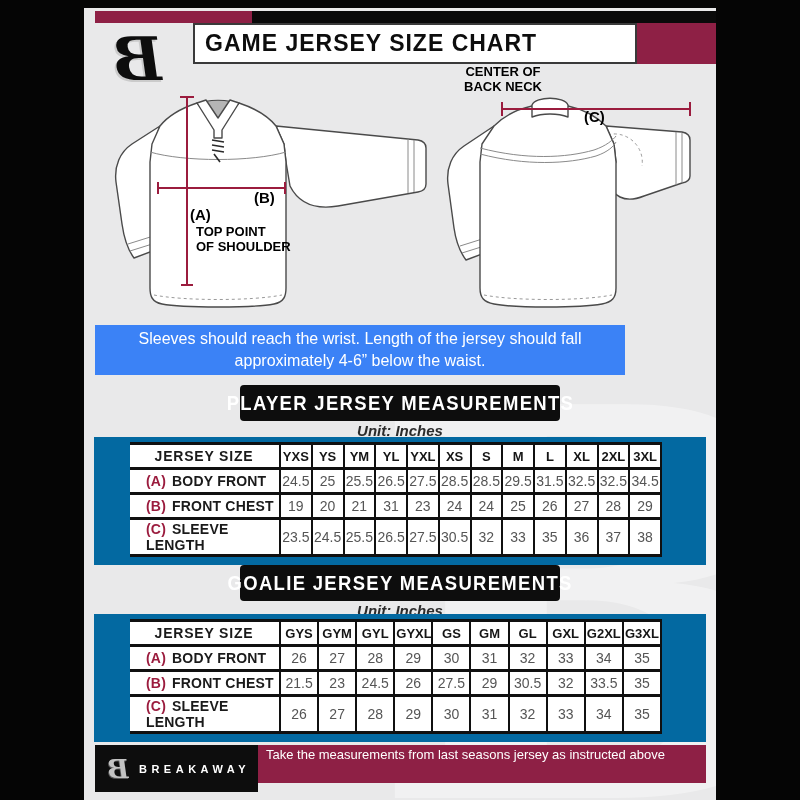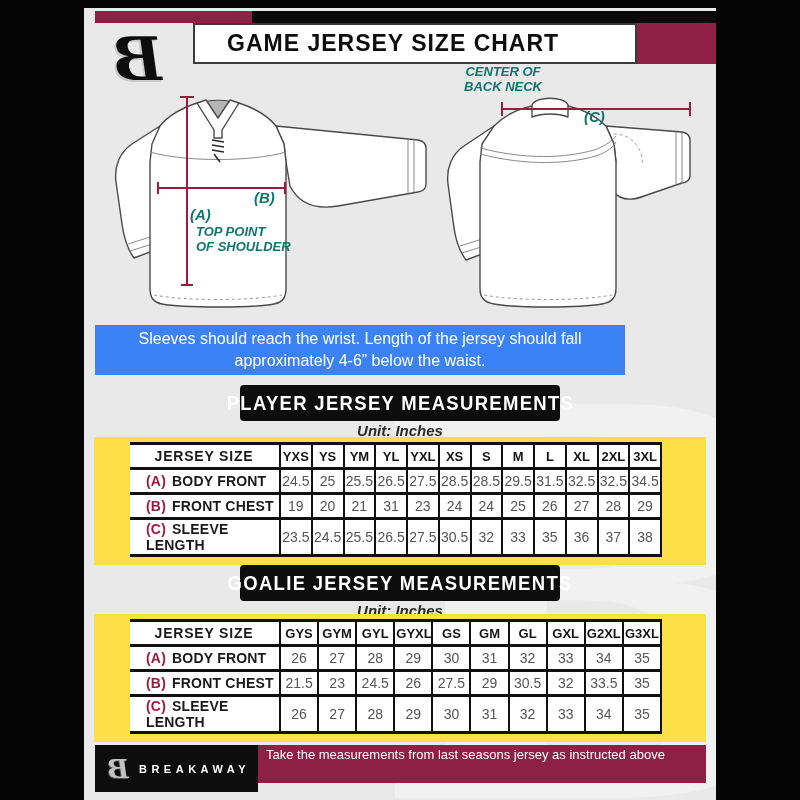--- a/index.html
+++ b/index.html
@@ -12,39 +12,39 @@
   #watermark{position:absolute;right:-110px;top:330px;font-size:540px;font-weight:bold;
              color:#ffffff;opacity:.38;z-index:0;line-height:1;font-family:"DejaVu Serif",serif;}
   
   #topbar{left:11px;top:3px;width:621px;height:12px;background:#0a0a0a;}
   #topbar-maroon{position:absolute;left:0;top:0;width:157px;height:12px;background:#8e2045;}
   #logo-top{left:14px;top:16px;width:78px;height:70px;display:flex;align-items:center;justify-content:center;}
   .logo-b{font-family:"DejaVu Serif",serif;font-weight:bold;display:inline-block;
           transform:scaleX(-1) skewX(-8deg);color:#0d0d0d;}
   #logo-top .logo-b{font-size:60px;text-shadow:2px 2px 0 #77777744;}
   #title-box{left:109px;top:15px;width:444px;height:41px;background:#ffffff;border:2px solid #3a3a3a;
-             display:flex;align-items:center;padding-left:32px;}
+             display:flex;align-items:center;padding-left:10px;}
   #title-box span{font-size:23px;font-weight:bold;letter-spacing:1px;color:#0d0d0d;white-space:nowrap;}
   #title-maroon{left:553px;top:15px;width:79px;height:41px;background:#8e2045;}
   
-  .anno{position:absolute;z-index:2;color:#0f766e;font-style:italic;font-weight:bold;
+  .anno{position:absolute;z-index:2;color:#000000;font-weight:bold;
         white-space:pre-line;line-height:15px;font-size:13px;}
   .anno.key{font-size:15px;}
   
   #banner{left:11px;top:317px;width:530px;height:50px;background:#3b82f6;color:#fff;
           display:flex;flex-direction:column;align-items:center;justify-content:center;}
   #banner div{font-size:16px;line-height:22px;text-align:center;}
   
   .sec-box{left:156px;width:320px;height:36px;background:#0d0d0d;border-radius:4px;
            display:flex;align-items:center;justify-content:center;}
   .sec-box span{color:#fff;font-size:21px;font-weight:bold;letter-spacing:1.5px;white-space:nowrap;
                 transform:scaleX(0.88);}
   .unit{width:632px;left:0;text-align:center;font-size:15px;font-weight:bold;font-style:italic;color:#2b2b2b;}
   
-  .table-panel{left:10px;width:612px;height:128px;background:#fde047;padding:5px 0 0 36px;}
+  .table-panel{left:10px;width:612px;height:128px;background:#0369a1;padding:5px 0 0 36px;}
   table{border-collapse:collapse;table-layout:fixed;width:532px;background:#fff;}
   td{height:25px;text-align:center;font-size:14px;color:#555;
      border-top:3px solid #101010;border-bottom:3px solid #101010;overflow:hidden;}
   td.val{border-left:2px solid #101010;border-right:2px solid #101010;}
   td.head{font-weight:bold;color:#151515;font-size:13px;}
   td.lab{width:150px;text-align:left;padding-left:16px;font-weight:bold;color:#1a1a1a;letter-spacing:.2px;}
   td.lab.head{text-align:center;padding-left:0;letter-spacing:.8px;font-size:14px;}
   .mkey{color:#9b1c3e;margin-right:6px;}
   
   #footer-black{left:11px;top:737px;width:163px;height:47px;background:#0d0d0d;

